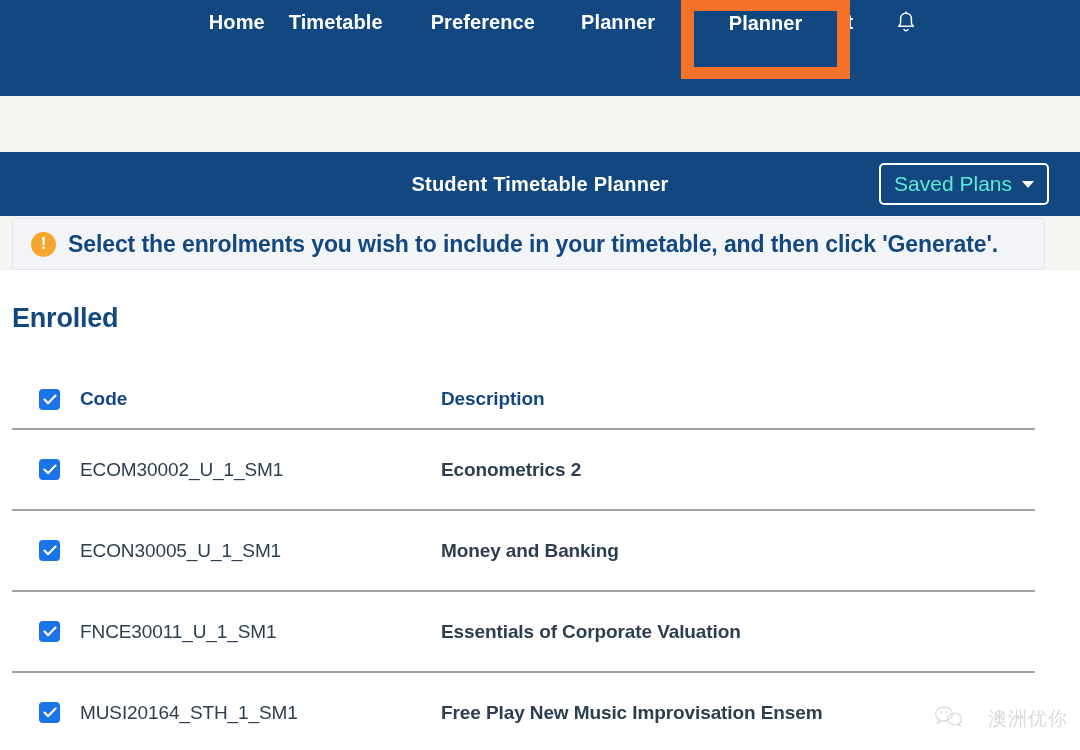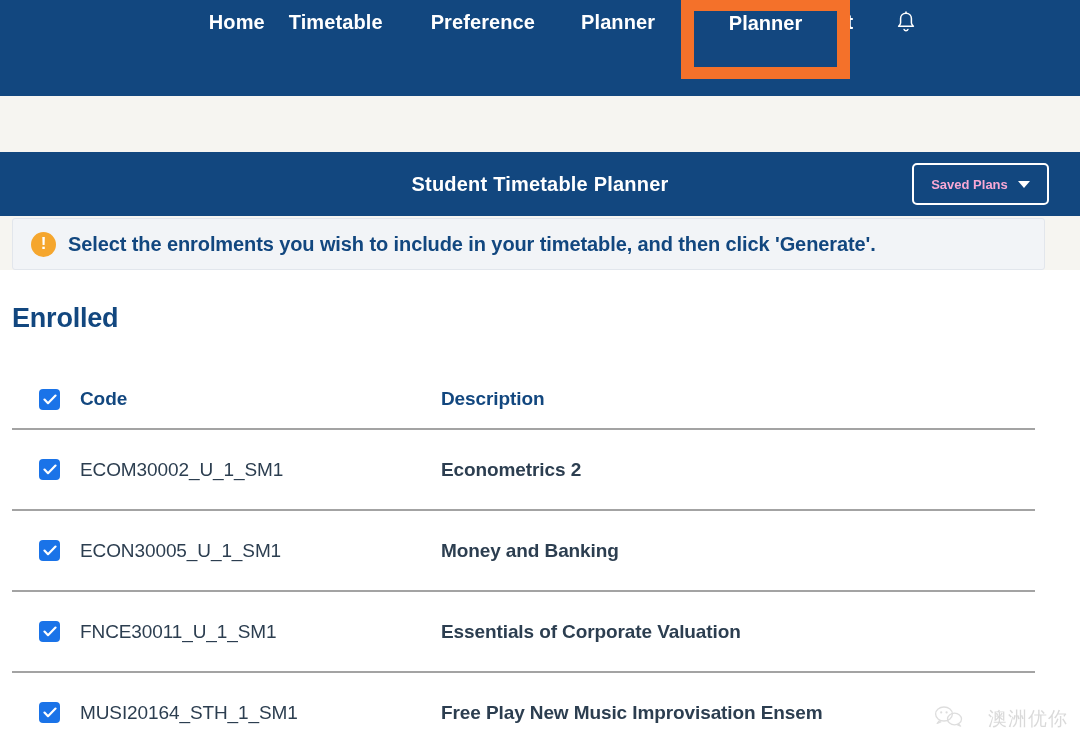--- a/index.html
+++ b/index.html
@@ -136,23 +136,23 @@
     border-radius: 5px;
     background: #12477f;
     display: flex;
     align-items: center;
     justify-content: center;
     gap: 10px;
     padding: 0 13px;
     cursor: pointer;
   }
   .saved-plans-label {
-    color: #f9a8d4;
-    font-size: 13px;
-    font-weight: 700;
+    color: #5eead4;
+    font-size: 21px;
+    font-weight: 400;
   }
   .caret-down {
     width: 0; height: 0;
     border-left: 6px solid transparent;
     border-right: 6px solid transparent;
     border-top: 7px solid #ffffff;
   }
 
   
   .alert-bar {
@@ -183,21 +183,21 @@
   .alert-icon .bang {
     color: #ffffff;
     font-size: 17px;
     font-weight: 700;
     line-height: 1;
     margin-top: -1px;
   }
 
   .alert-text {
     color: #12477f;
-    font-size: 20px;
+    font-size: 23px;
     font-weight: 700;
     letter-spacing: -0.1px;
   }
 
   
   .content {
     position: absolute;
     top: 270px; left: 0;
     width: 1080px;
     height: 480px;

